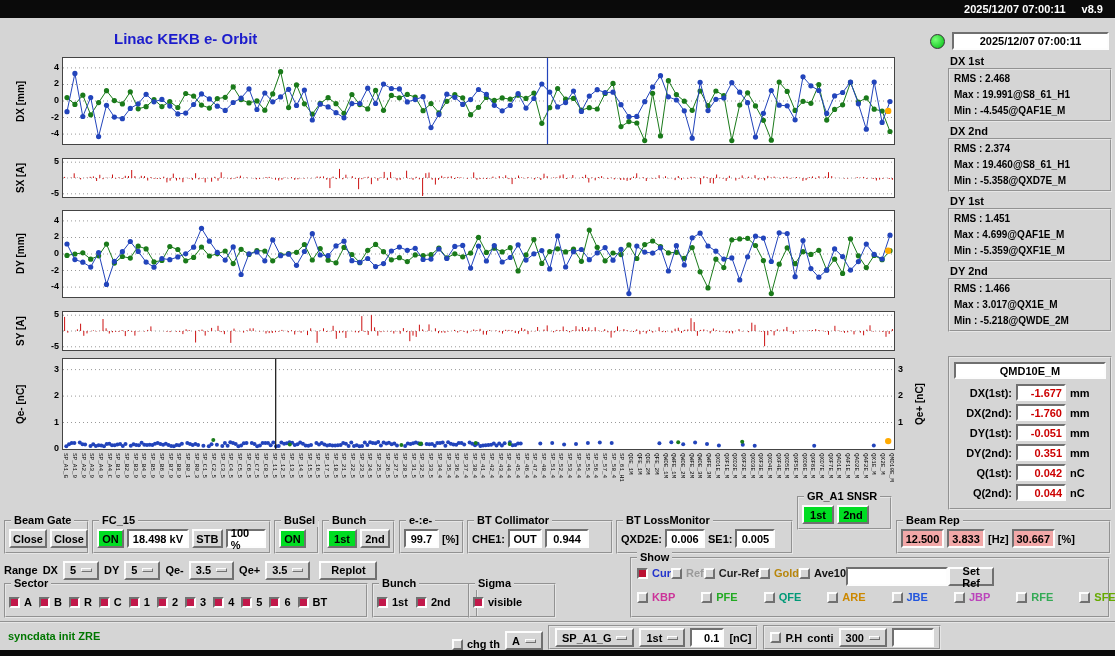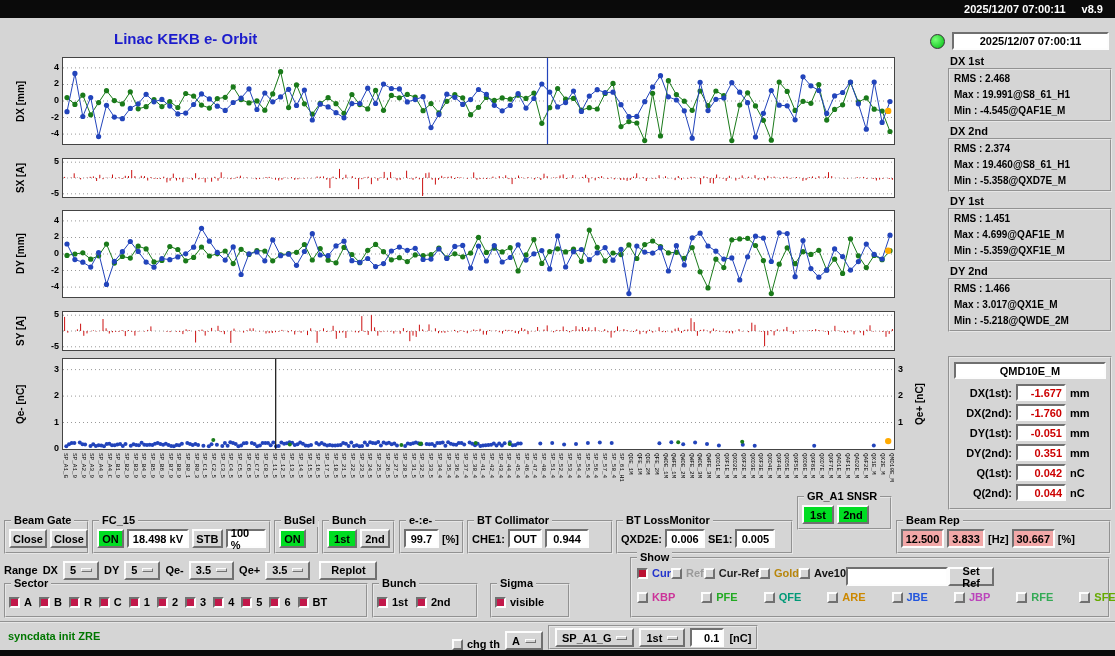--- a/index.html
+++ b/index.html
@@ -1585,21 +1585,21 @@
         <span class="chk-sq on" style="background: rgb(194, 24, 74);"></span>
         <span class="chk-lb">1st</span>
       </span>
       <span class="chk">
         <span class="chk-sq on" style="background: rgb(194, 24, 74);"></span>
         <span class="chk-lb">2nd</span>
       </span>
     </div>
 </div>
 
-<div class="frame" style="left:490px;top:583px;width:80px;height:35px">
+<div class="frame" style="left:468px;top:583px;width:88px;height:35px">
   <span class="legend">Sigma</span>
   <div class="frame-content" id="sigma-checks">
       <span class="chk">
         <span class="chk-sq on" style="background: rgb(194, 24, 74);"></span>
         <span class="chk-lb">visible</span>
       </span>
     </div>
 </div>
 
 <div class="frame" style="left:630px;top:557px;width:480px;height:61px">
@@ -1684,20 +1684,32 @@
         <span>SP_A1_G</span>
         <span class="opt-bar"></span>
       </span>
       <span class="optmenu">
         <span>1st</span>
         <span class="opt-bar"></span>
       </span>
       <input class="input" style="width: 34px; text-align: right;" value="0.1">
       <span class="blabel">[nC]</span>
     </span>
+    <span class="mini-frame">
+      <span class="chk">
+        <span class="chk-sq"></span>
+        <span class="chk-lb">P.H</span>
+      </span>
+      <span class="blabel" style="cursor:pointer">conti</span>
+      <span class="optmenu">
+        <span>300</span>
+        <span class="opt-bar"></span>
+      </span>
+      <input class="input" style="width: 42px;">
+    </span>
     <button class="btn raised" style="width:48px;margin-left:auto">resize</button>
     <button class="btn raised" style="width:26px;padding:0">
       <svg width="17" height="13" viewBox="0 0 17 13">
         <rect x="0.5" y="3" width="16" height="9.5" rx="1" fill="#c8c8c8" stroke="#333"></rect>
         <rect x="5.5" y="0.5" width="6" height="3.5" fill="#c8c8c8" stroke="#333"></rect>
         <circle cx="8.5" cy="7.7" r="2.8" fill="#eef" stroke="#333"></circle>
       </svg>
     </button>
   </div>
 </div>

